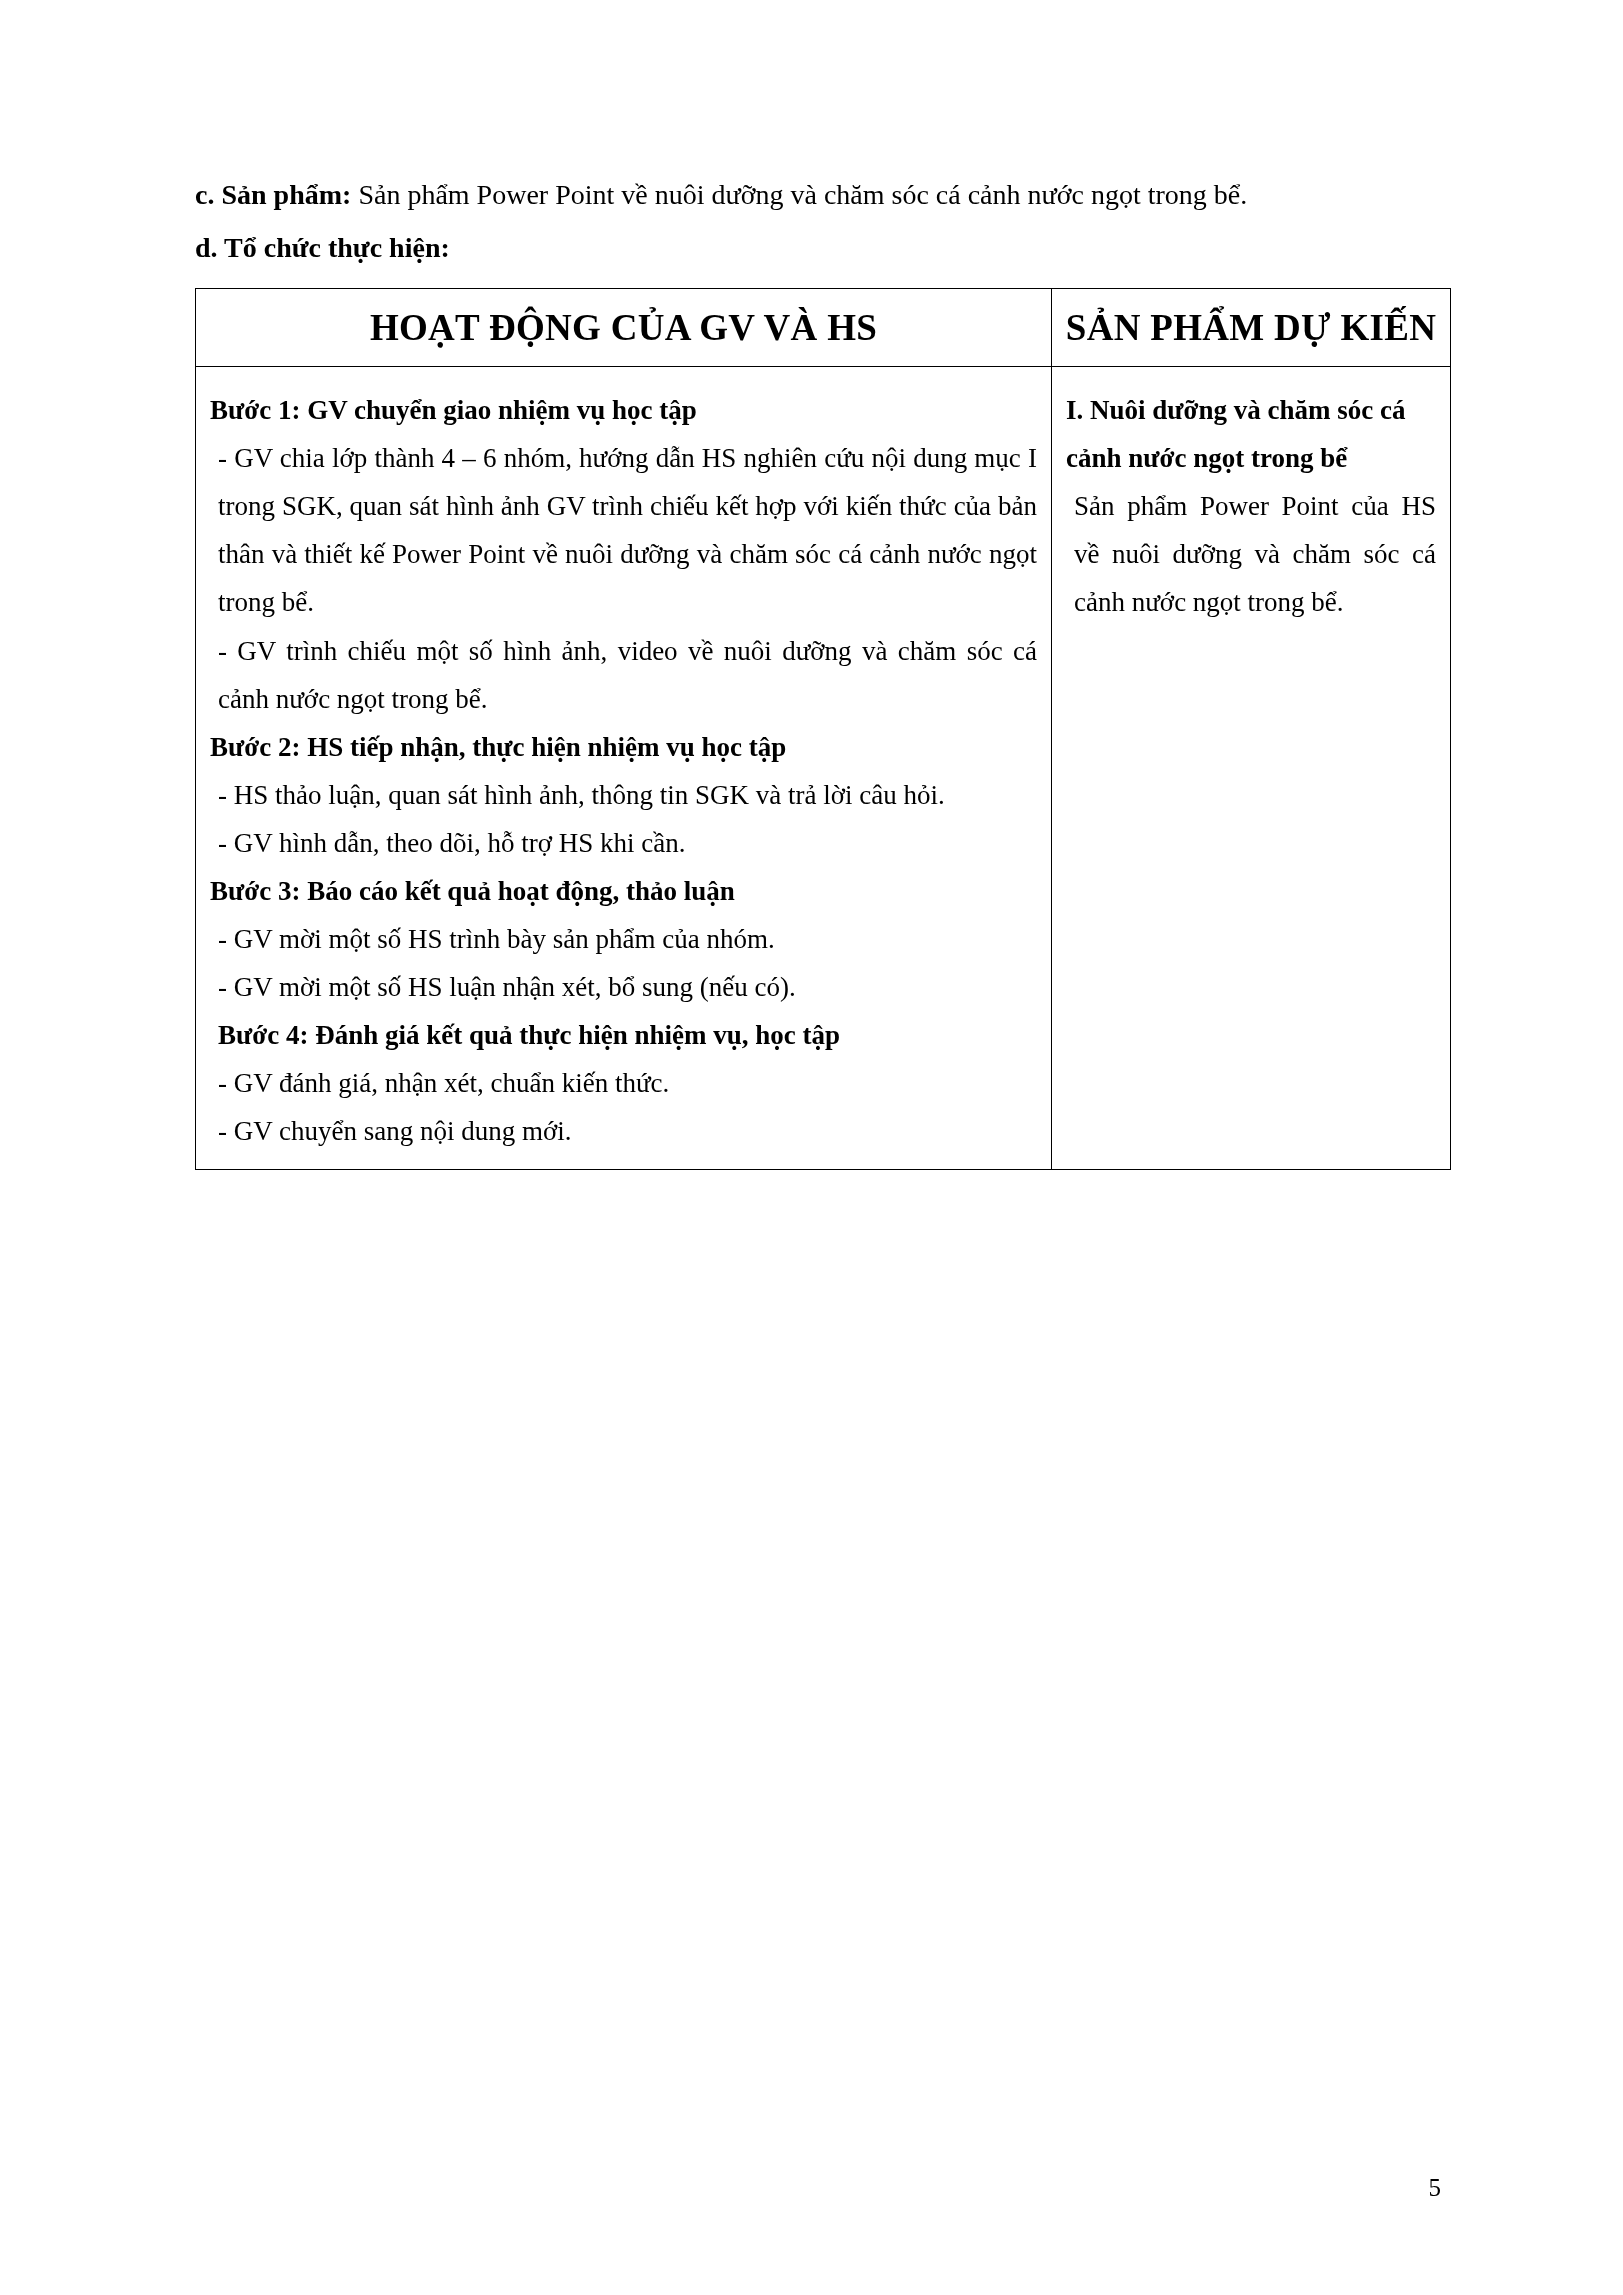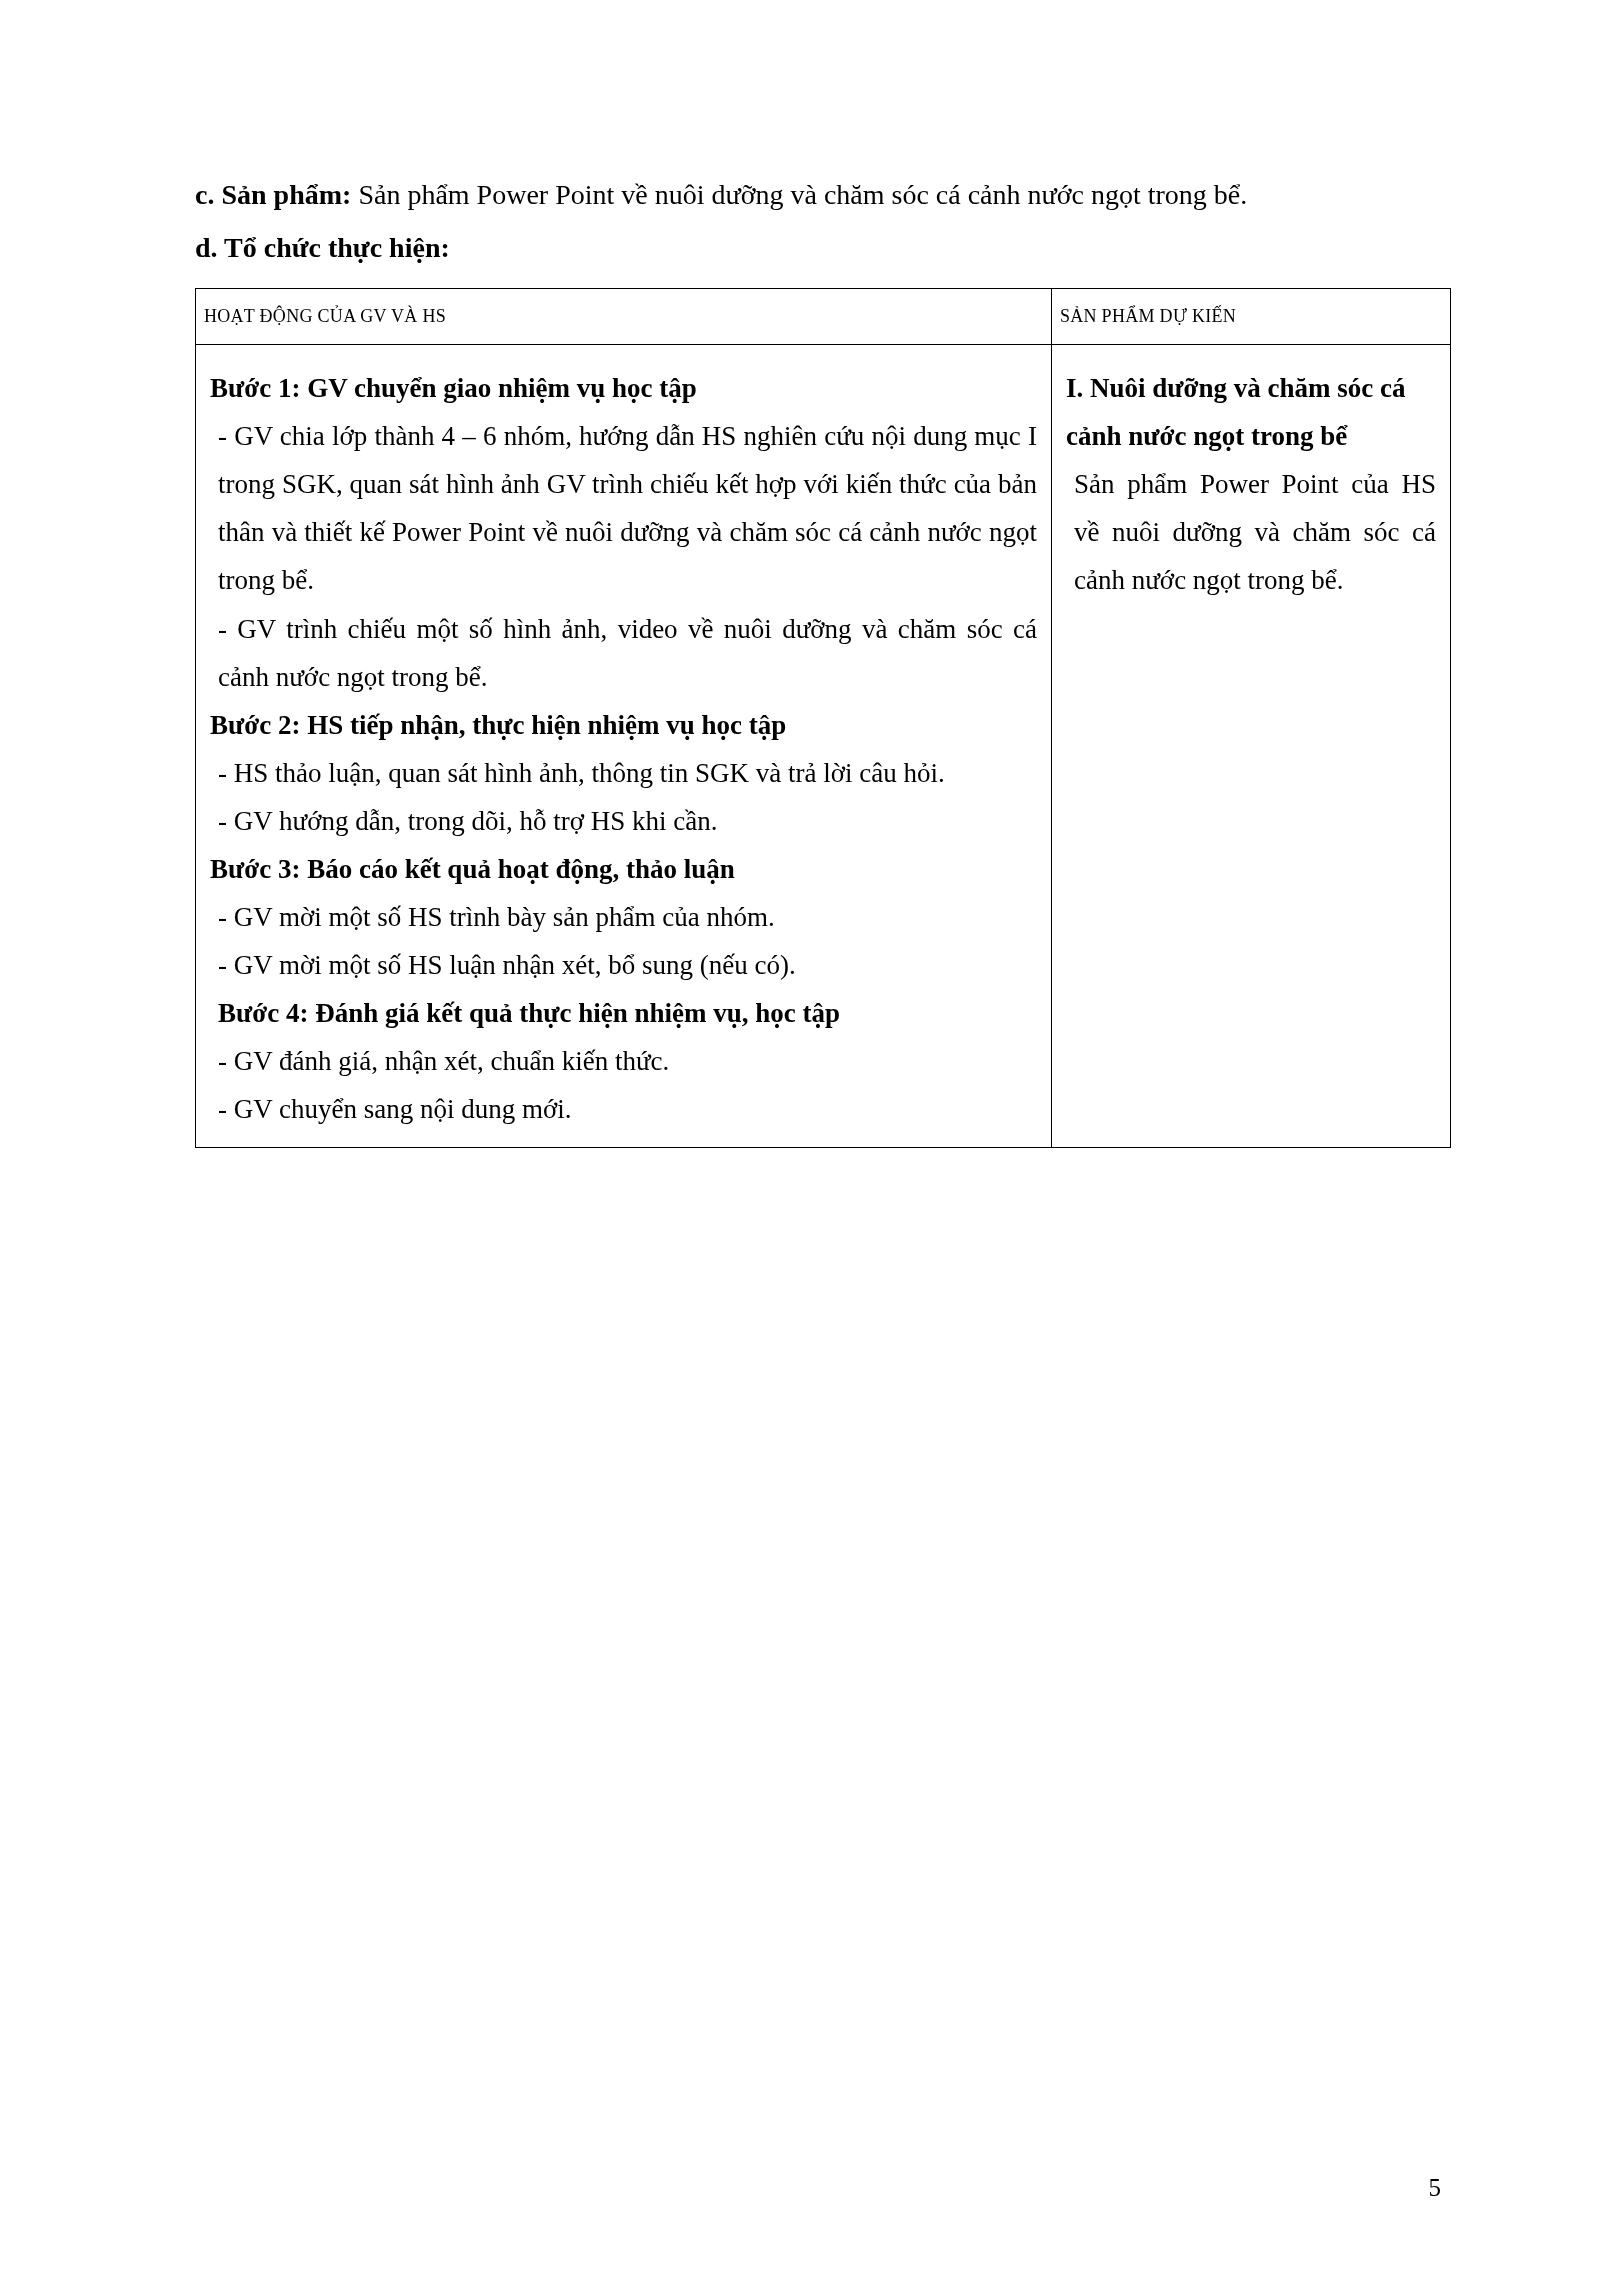--- a/index.html
+++ b/index.html
@@ -43,23 +43,23 @@
     table-layout: fixed;
     margin-top: 4.7px;
   }
   table.activity th,
   table.activity td {
     border: 1.6px solid #000000;
     vertical-align: top;
     padding: 19px 14px 14px 14px;
   }
   table.activity th {
-    text-align: left;
-    font-weight: normal;
-    font-size: 18px;
+    text-align: center;
+    font-weight: bold;
+    font-size: 37px;
     padding: 17.3px 7.9px 17.3px 7.9px;
     letter-spacing: 0.3px;
   }
   col.col-left { width: 856px; }
   col.col-right { width: 399px; }
 
   .cell-block {
     font-size: 27px;
     line-height: 1.78;
   }
@@ -112,21 +112,21 @@
     </thead>
     <tbody>
       <tr>
         <td class="left-cell">
           <div class="cell-block">
             <p class="b">Bước 1: GV chuyển giao nhiệm vụ học tập</p>
             <p class="just">- GV chia lớp thành 4 – 6 nhóm, hướng dẫn HS nghiên cứu nội dung mục I trong SGK, quan sát hình ảnh GV trình chiếu kết hợp với kiến thức của bản thân và thiết kế Power Point về nuôi dưỡng và chăm sóc cá cảnh nước ngọt trong bể.</p>
             <p class="just">- GV trình chiếu một số hình ảnh, video về nuôi dưỡng và chăm sóc cá cảnh nước ngọt trong bể.</p>
             <p class="b">Bước 2: HS tiếp nhận, thực hiện nhiệm vụ học tập</p>
             <p class="just">- HS thảo luận, quan sát hình ảnh, thông tin SGK và trả lời câu hỏi.</p>
-            <p class="just">- GV hướng dẫn, trong dõi, hỗ trợ HS khi cần.</p>
+            <p class="just">- GV hình dẫn, theo dõi, hỗ trợ HS khi cần.</p>
             <p class="b">Bước 3: Báo cáo kết quả hoạt động, thảo luận</p>
             <p class="just">- GV mời một số HS trình bày sản phẩm của nhóm.</p>
             <p class="just">- GV mời một số HS luận nhận xét, bổ sung (nếu có).</p>
             <p class="b just">Bước 4: Đánh giá kết quả thực hiện nhiệm vụ, học tập</p>
             <p class="just">- GV đánh giá, nhận xét, chuẩn kiến thức.</p>
             <p class="just">- GV chuyển sang nội dung mới.</p>
           </div>
         </td>
         <td class="right-cell">
           <div class="cell-block">

